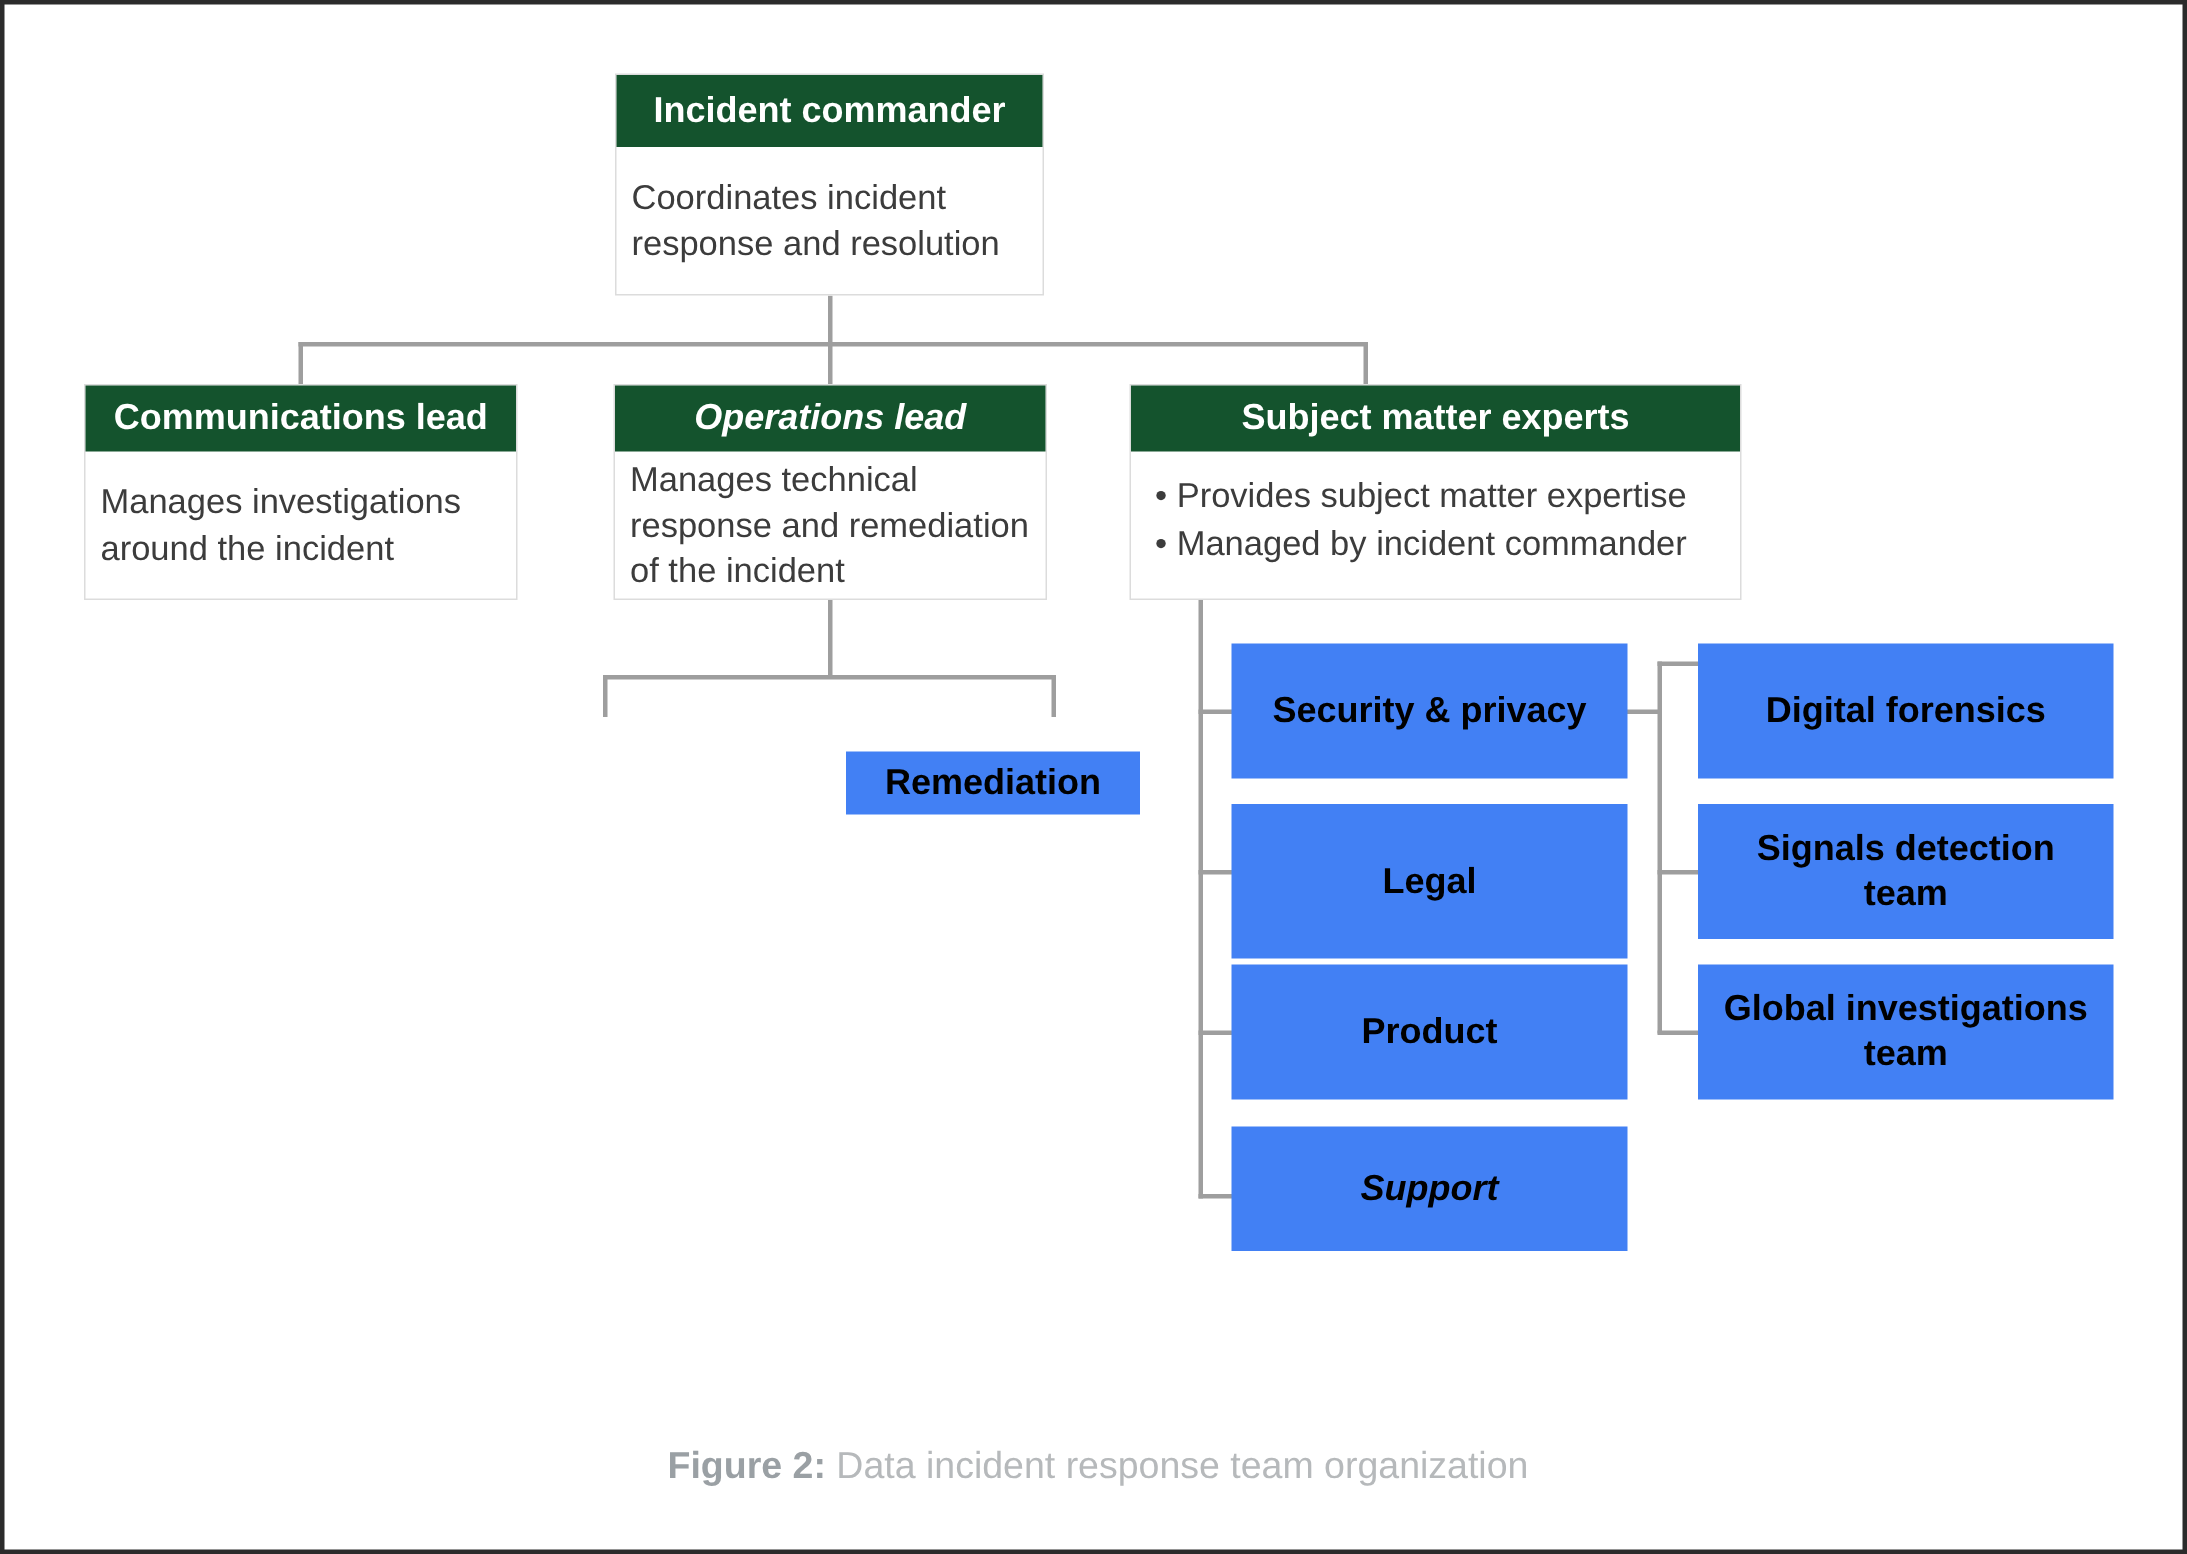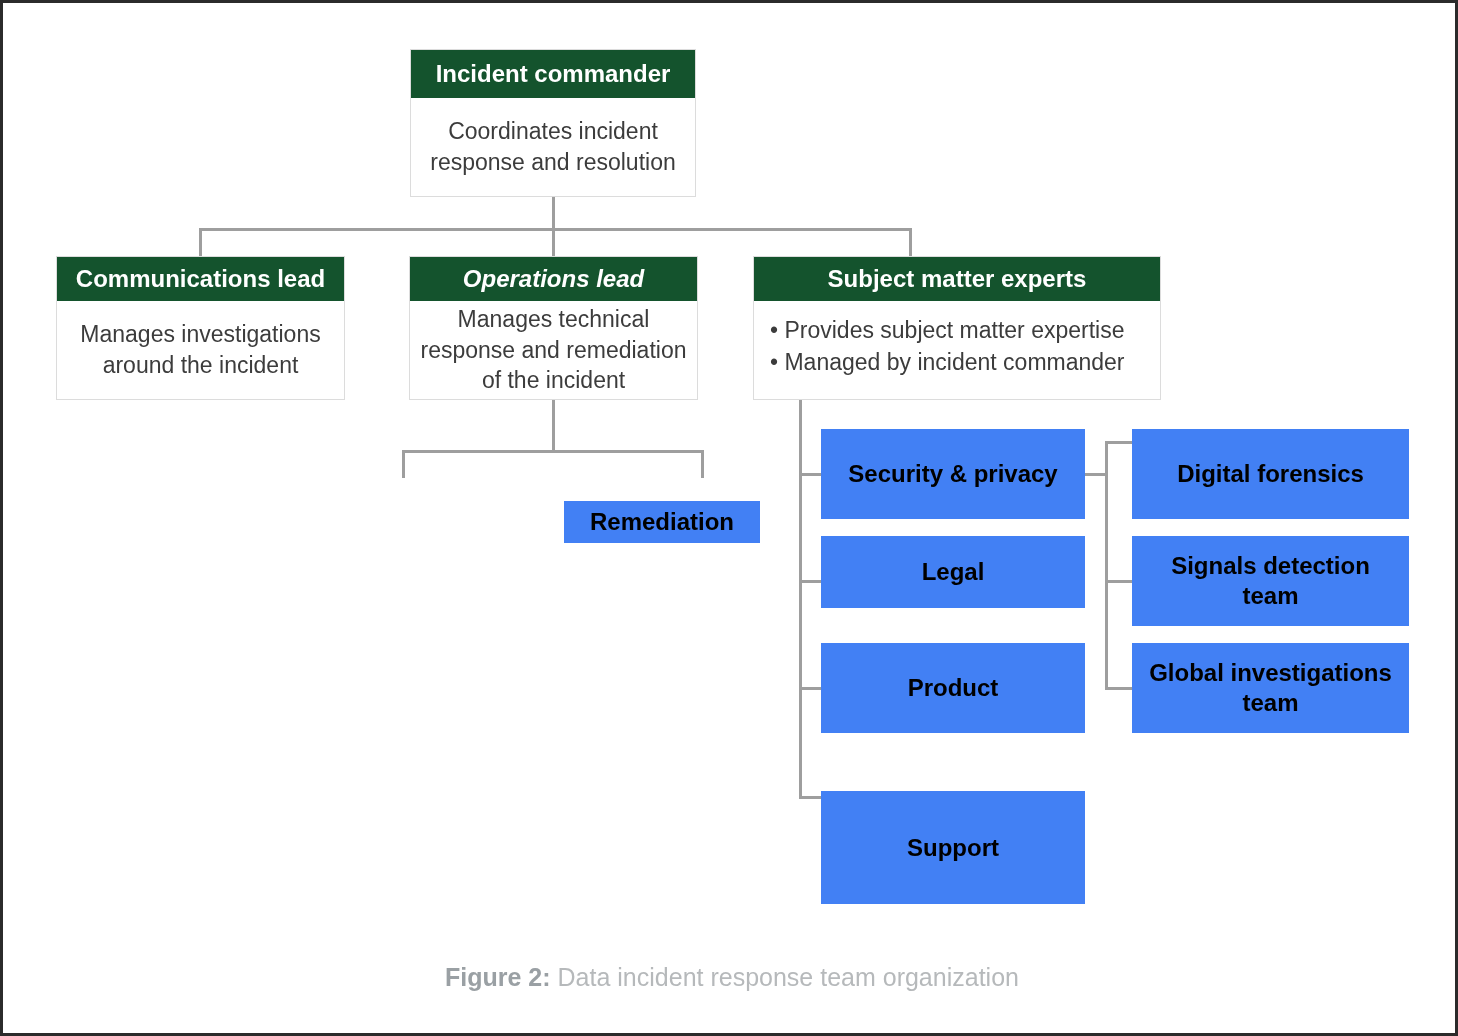--- a/index.html
+++ b/index.html
@@ -58,21 +58,21 @@
     box-sizing: border-box;
     width: 100%;
   }
   .node .body {
     color: #3c3c3c;
     font-size: 23px;
     line-height: 1.33;
     display: flex;
     align-items: center;
     justify-content: center;
-    text-align: center;
+    text-align: left;
     box-sizing: border-box;
     padding: 14px 10px;
     width: 100%;
   }
   .node .body.bullets {
     display: block;
     padding: 14px 14px 10px 16px;
     text-align: left;
   }
   .node .body.bullets .bullet {
@@ -165,25 +165,25 @@
         <span class="bullet">• Provides subject matter expertise</span>
         <span class="bullet">• Managed by incident commander</span>
       </div>
     </div>
 
 
     <div class="node flat" style="left:561px; top:498px; width:196px; height:42px;">Remediation</div>
 
     <div class="node flat" style="left:818px; top:426px; width:264px; height:90px;">Security &amp; privacy</div>
 
-    <div class="node flat" style="left:818px; top:533px; width:264px; height:72px;">Legal</div>
+    <div class="node flat" style="left:818px; top:533px; width:264px; height:103px;">Legal</div>
 
     <div class="node flat" style="left:818px; top:640px; width:264px; height:90px;">Product</div>
 
-    <div class="node flat" style="left:818px; top:788px; width:264px; height:113px;">Support</div>
+    <div class="node flat" style="left:818px; top:748px; width:264px; height:83px;font-style:italic;">Support</div>
 
     <div class="node flat" style="left:1129px; top:426px; width:277px; height:90px;">Digital forensics</div>
 
     <div class="node flat" style="left:1129px; top:533px; width:277px; height:90px;">Signals detection team</div>
 
     <div class="node flat" style="left:1129px; top:640px; width:277px; height:90px;">Global investigations team</div>
 
     <div id="caption">
       <span class="figlabel">Figure 2:</span><span> Data incident response team organization</span>
     </div>

